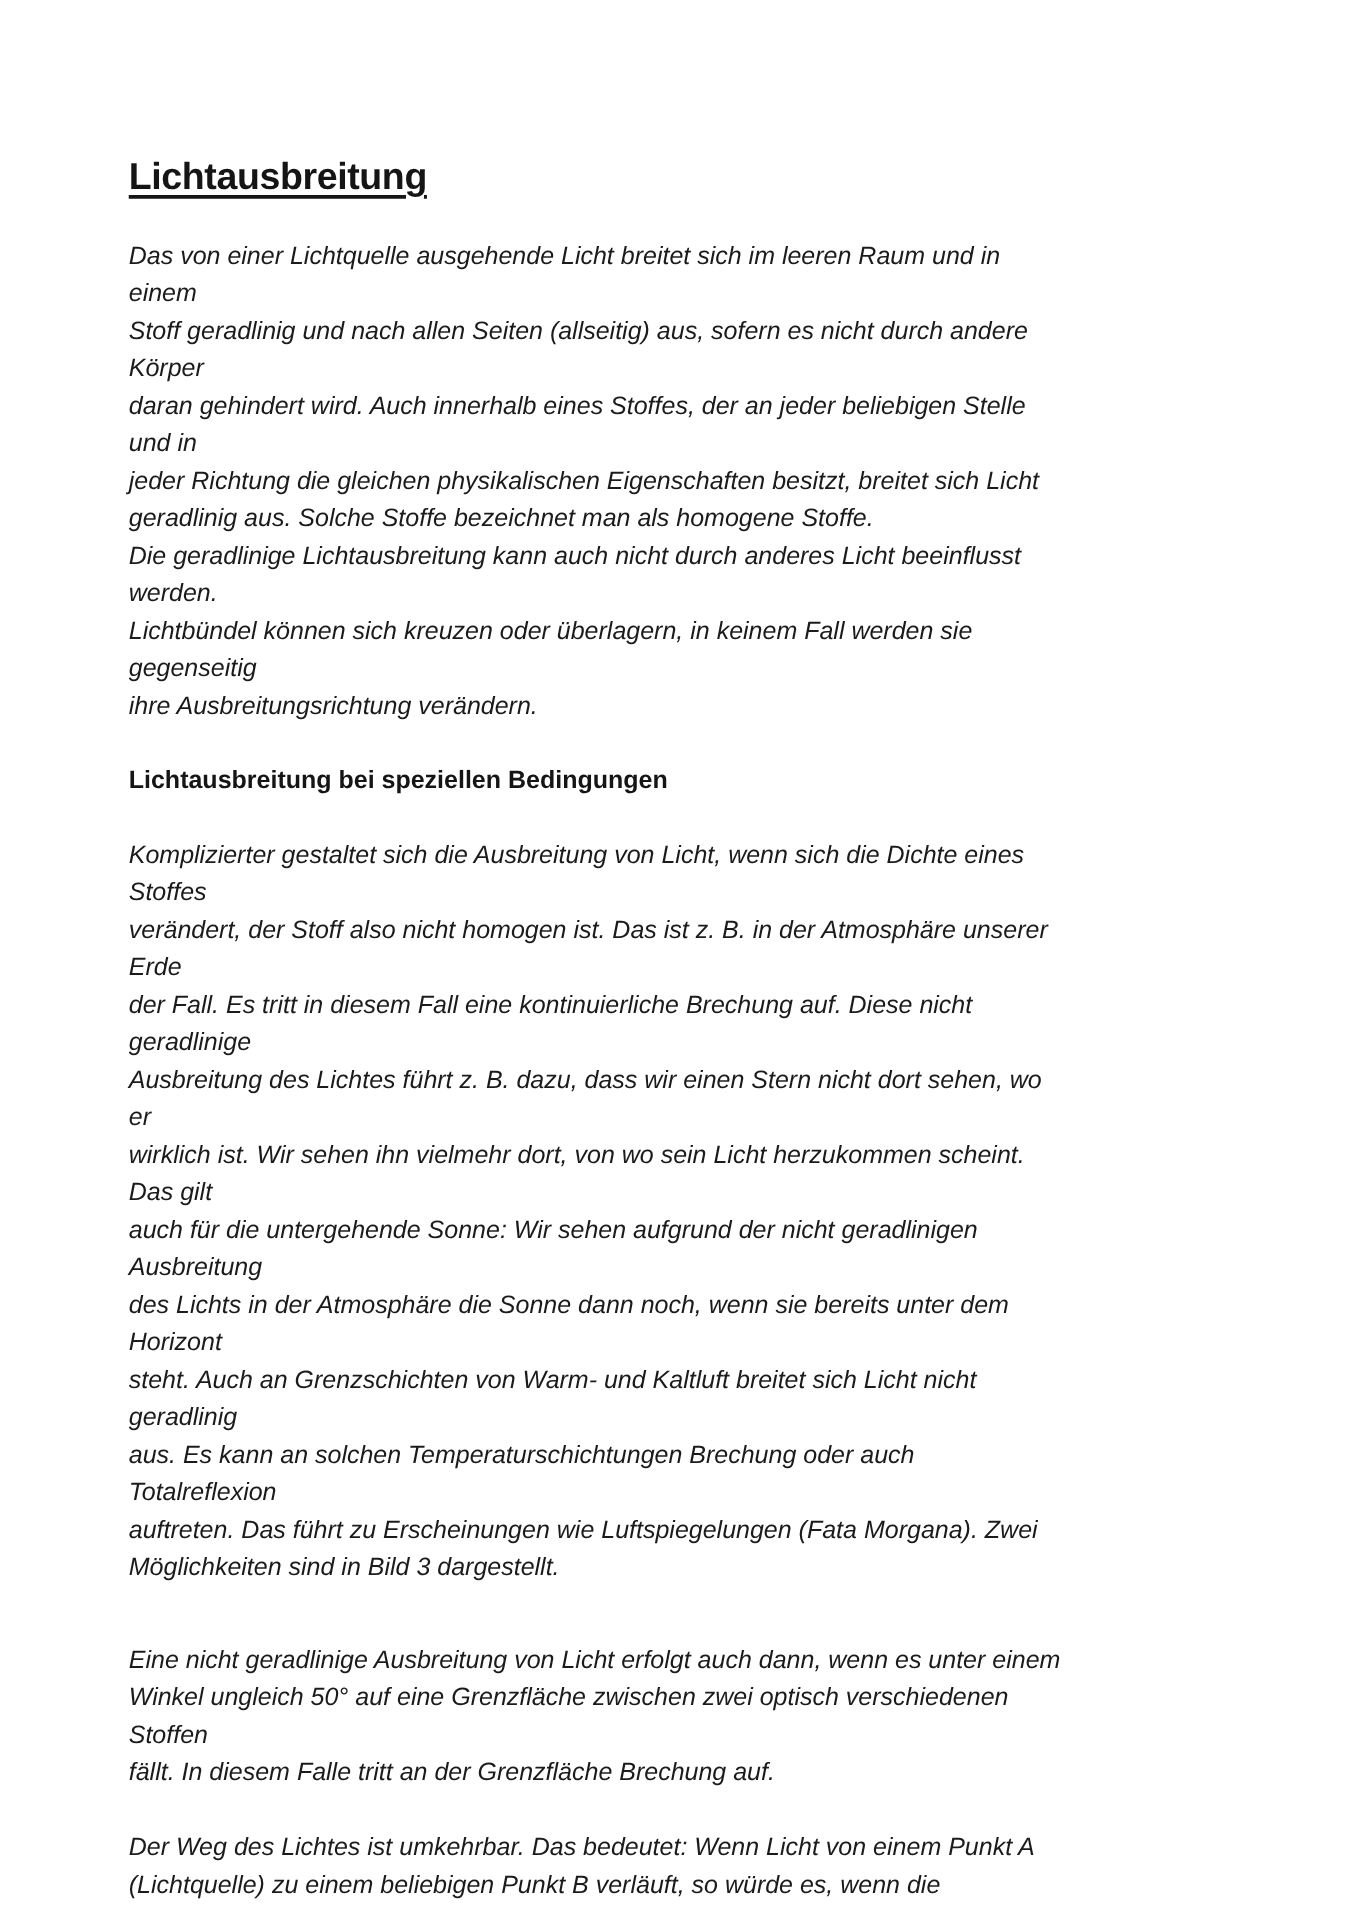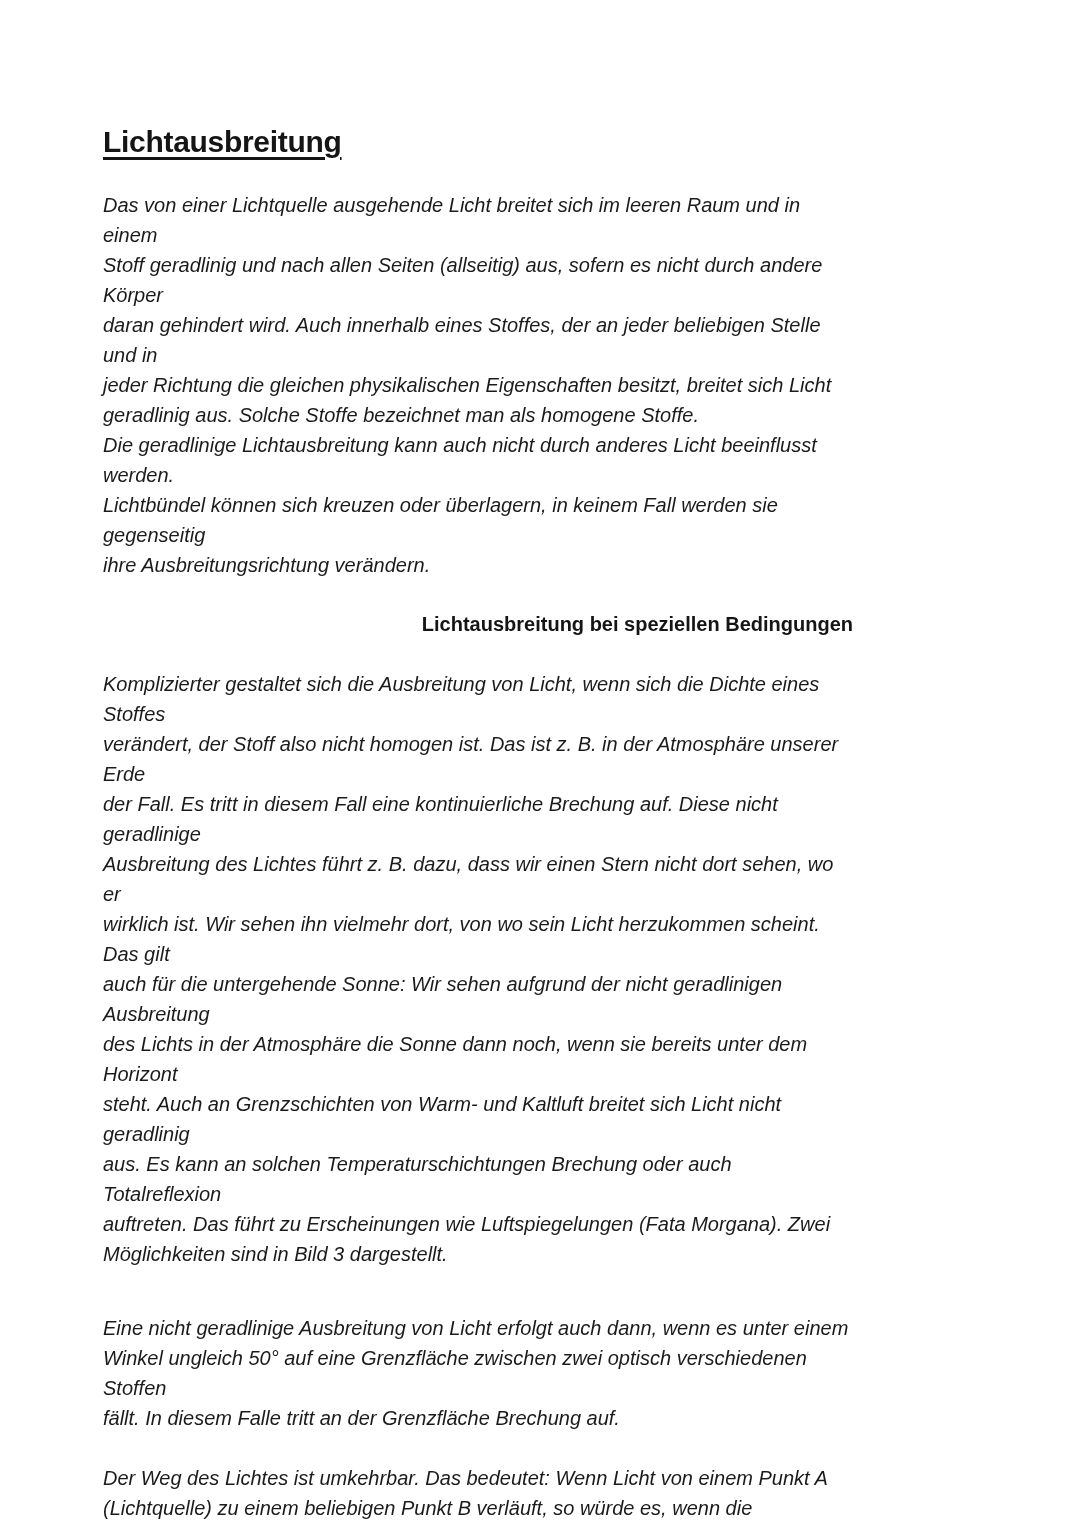--- a/index.html
+++ b/index.html
@@ -39,21 +39,20 @@
     font-style: italic;
   }
   .para.intro    { margin-bottom: 29px; }
   .para.wide-gap { margin-bottom: 44px; margin-top: 15px; }
   .sub-heading {
     font-size: 20px;
     line-height: 30px;
     font-weight: bold;
     margin: 0 0 30px 0;
     color: #151515;
-    text-align: right;
   }
 </style>
 </head>
 <body>
 
 <div class="page">
 
   <h1 class="doc-title">Lichtausbreitung</h1>
 
   <p class="para intro">Das von einer Lichtquelle ausgehende Licht breitet sich im leeren Raum und in einem

